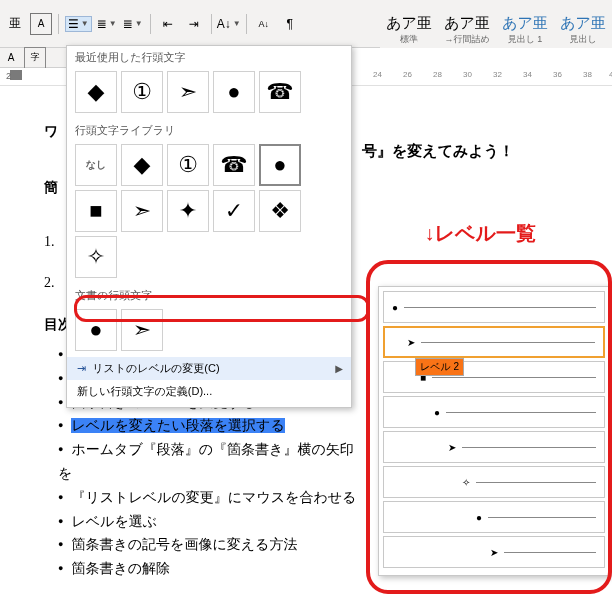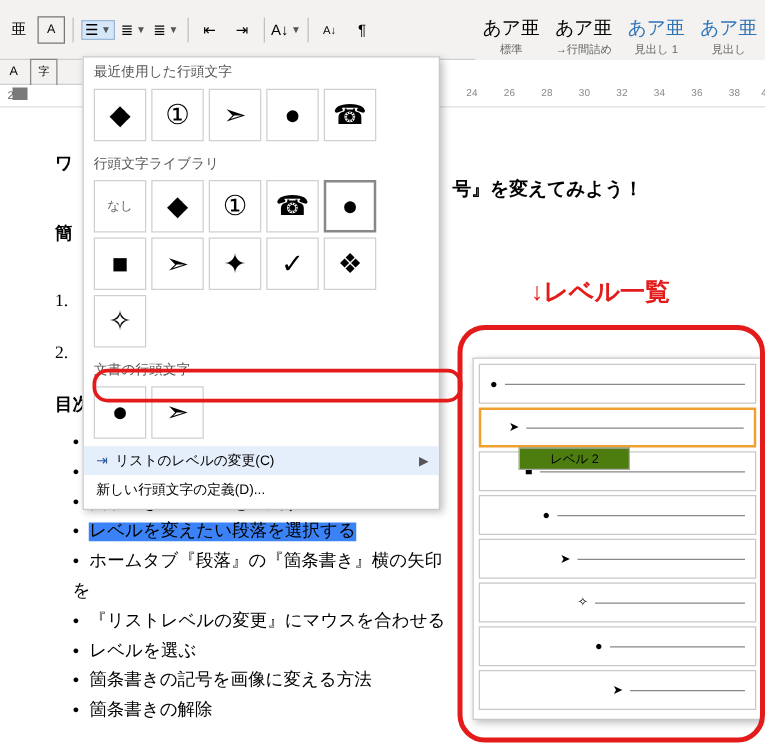--- a/index.html
+++ b/index.html
@@ -72,21 +72,21 @@
     padding:4px 8px 6px;
   }
   .bp-cell {
     width:42px; height:42px;
     border:1px solid #d0d0d0;
     display:flex; align-items:center; justify-content:center;
     font-size:22px;
     font-family:"Yu Mincho","MS Mincho",serif;
   }
   .bp-cell.sel { border:2px solid #888; }
-  .bp-cell.small-text { font-size:10px; color:#666; font-family:inherit;}
+  .bp-cell.small-text { font-size:10px; color:#666; font-family:inherit;font-weight:bold;}
   .bp-menu-item {
     display:flex; align-items:center;
     padding:4px 10px;
     font-size:11px;
     gap:6px;
     position:relative;
   }
   .bp-menu-item.hover {
     background:#e5eefb;
   }
@@ -155,24 +155,24 @@
     align-items:center;
     padding:0 8px;
     position:relative;
   }
   .lvl-row.sel { border:2px solid #f0a030; }
   .lvl-row .mk { font-size:10px; display:inline-block; }
   .lvl-row .line { flex:1; height:1px; background:#888; margin-left:6px;}
   .lvl-tooltip {
     position:absolute;
     left:30px; bottom:-20px;
-    background:#4d7c0f;
+    background:#f97316;
     border:1px solid #aaa;
     font-size:10px;
-    padding:1px 24px;
+    padding:1px 4px;
     z-index:30;
     text-align:center;
   }
 
   
   .peek {
     position:absolute;
     right:180px; top:288px;
     font-family:"Yu Mincho","MS Mincho",serif;
     font-size:14px;

